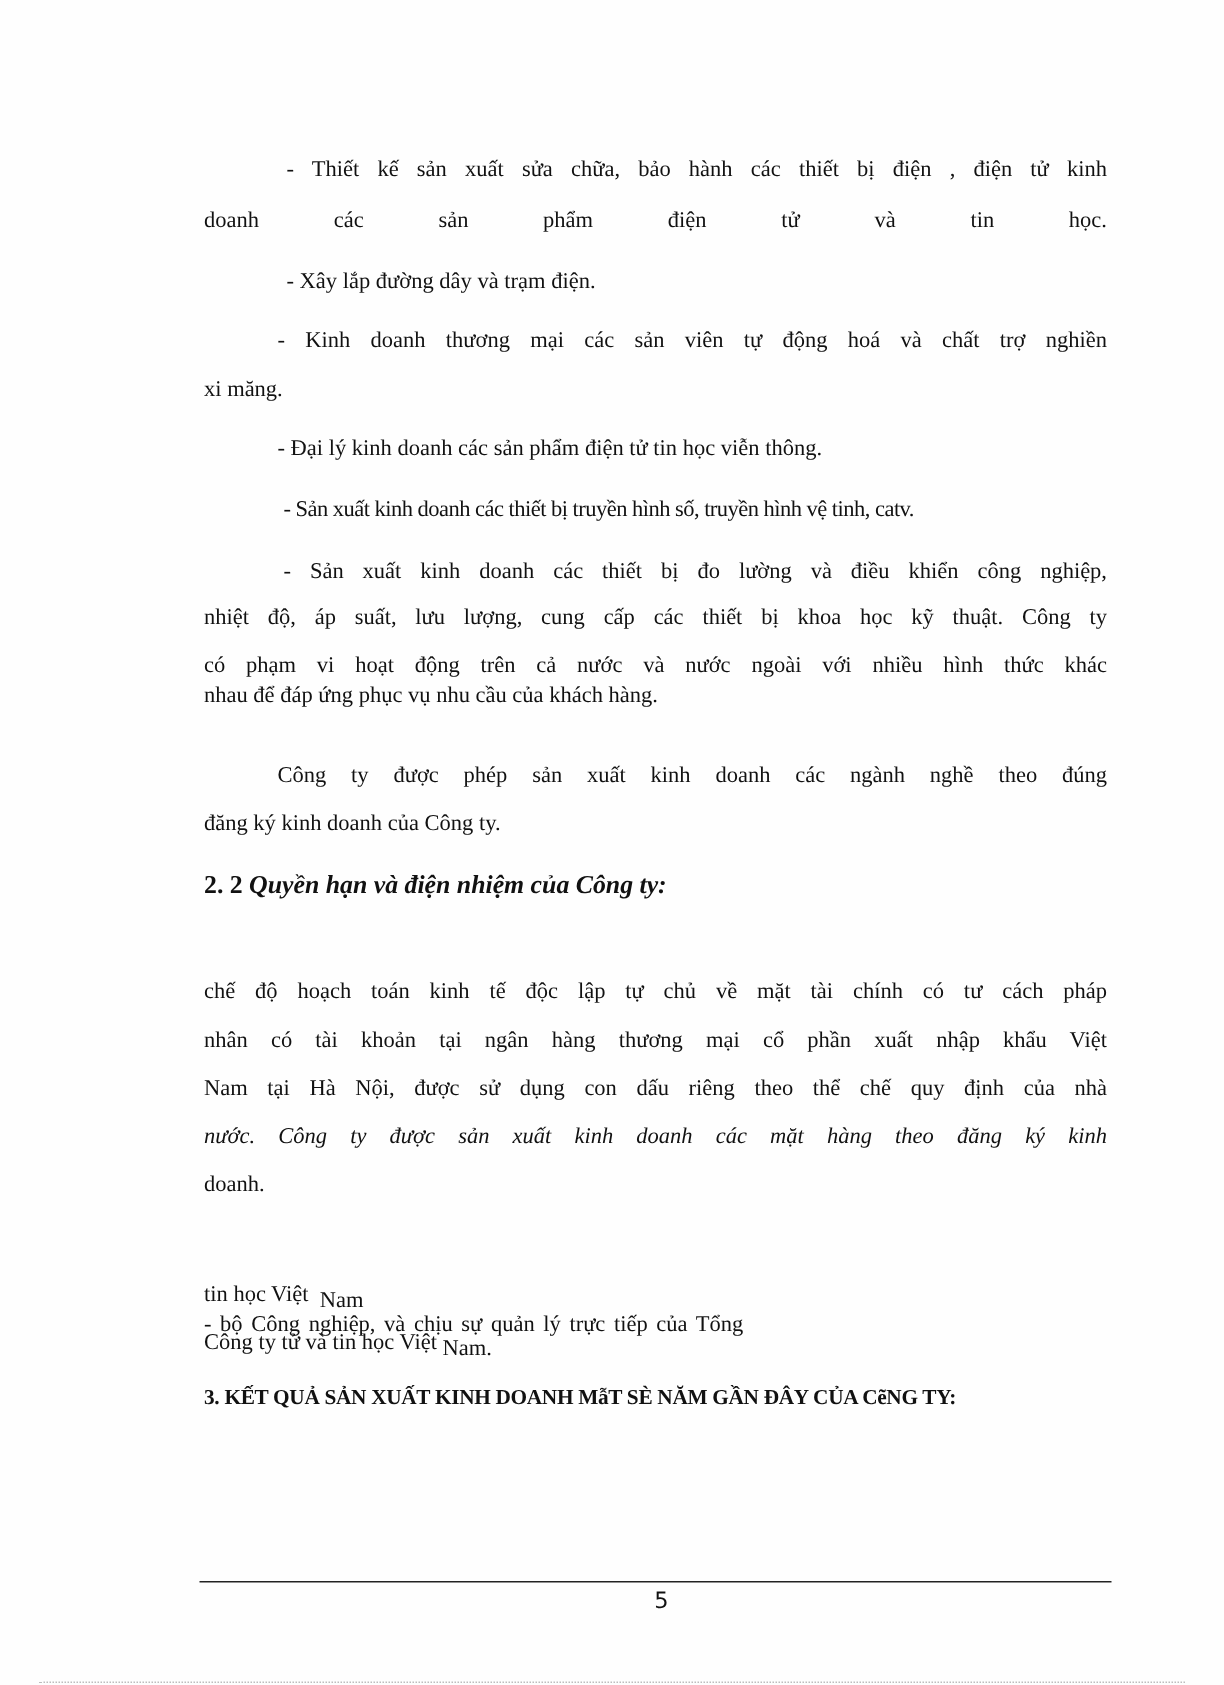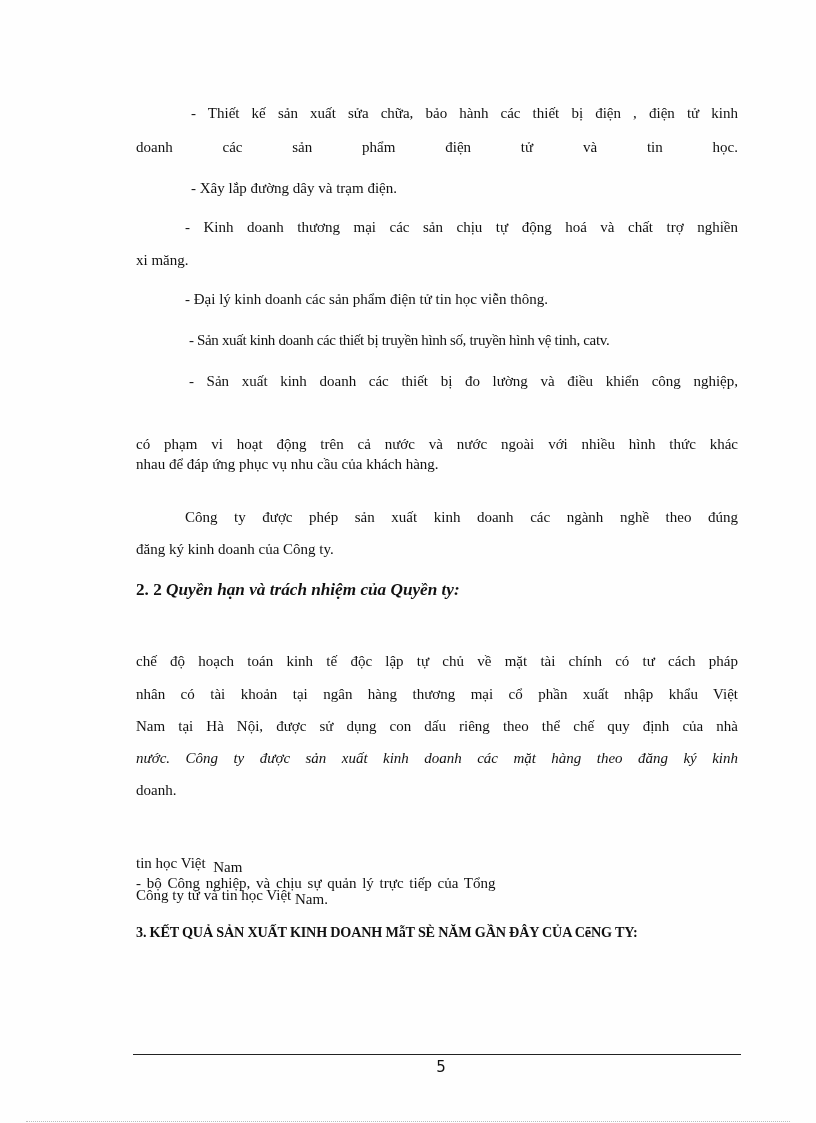--- a/index.html
+++ b/index.html
@@ -28,43 +28,46 @@
 
 <div class="page">
 
   <div class="line ind1" style="top:103px; width:547px;">
     <span class="just" style="display:block;">- Thiết kế sản xuất sửa chữa, bảo hành các thiết bị điện , điện tử kinh</span>
   </div>
   <div class="line just" style="top:137px; display:block;">doanh các sản phẩm điện tử và tin học.</div>
   <div class="line ind1" style="top:178px;">- Xây lắp đường dây và trạm điện.</div>
 
   <div class="line ind2" style="top:217px;">
-    <span class="just" style="display:block;">- Kinh  doanh thương mại  các sản chịu tự động hoá và chất trợ nghiền</span>
+    <span class="just" style="display:block;">- Kinh  doanh thương mại  các sản viên tự động hoá và chất trợ nghiền</span>
   </div>
   <div class="line" style="top:250px;">xi măng.</div>
 
   <div class="line ind2" style="top:289px;">- Đại lý kinh  doanh các sản phẩm điện tử tin học viễn thông.</div>
   <div class="line ind3" style="top:330px; letter-spacing:-0.35px;">- Sản xuất kinh doanh các thiết bị truyền hình số, truyền hình vệ tinh, catv.</div>
 
   <div class="line ind3" style="top:371px;">
     <span class="just" style="display:block;">- Sản xuất kinh doanh các thiết bị đo lường và điều khiển công nghiệp,</span>
+  </div>
+  <div class="line" style="top:402px;">
+    <span class="just" style="display:block;">nhiệt độ, áp suất, lưu lượng, cung cấp các thiết bị khoa học kỹ thuật. Công ty</span>
   </div>
   <div class="line" style="top:434px;">
     <span class="just" style="display:block;">có phạm vi hoạt động trên cả nước và nước ngoài với nhiều hình thức khác</span>
   </div>
   <div class="line" style="top:454px;">nhau để đáp ứng phục vụ nhu cầu của khách hàng.</div>
 
   <div class="line ind2" style="top:507px;">
     <span class="just" style="display:block;">Công ty được phép sản xuất kinh doanh các ngành nghề theo đúng</span>
   </div>
   <div class="line" style="top:539px;">đăng ký kinh doanh của Công ty.</div>
 
   <div class="line heading22" style="top:580px;">
     <span>2. 2</span>
-    <span class="it">Quyền hạn và trách nhiệm của Quyền ty:</span>
+    <span class="it">Quyền hạn và điện nhiệm của Công ty:</span>
   </div>
 
   <div class="line" style="top:651px;">
     <span class="just" style="display:block;">chế độ hoạch toán kinh tế độc lập tự chủ về mặt tài chính có tư cách pháp</span>
   </div>
   <div class="line" style="top:684px;">
     <span class="just" style="display:block;">nhân có tài khoản tại ngân hàng thương mại cổ phần xuất nhập khẩu Việt</span>
   </div>
   <div class="line" style="top:716px;">
     <span class="just" style="display:block;">Nam tại Hà Nội, được sử dụng con dấu riêng theo thể chế quy định của nhà</span>

